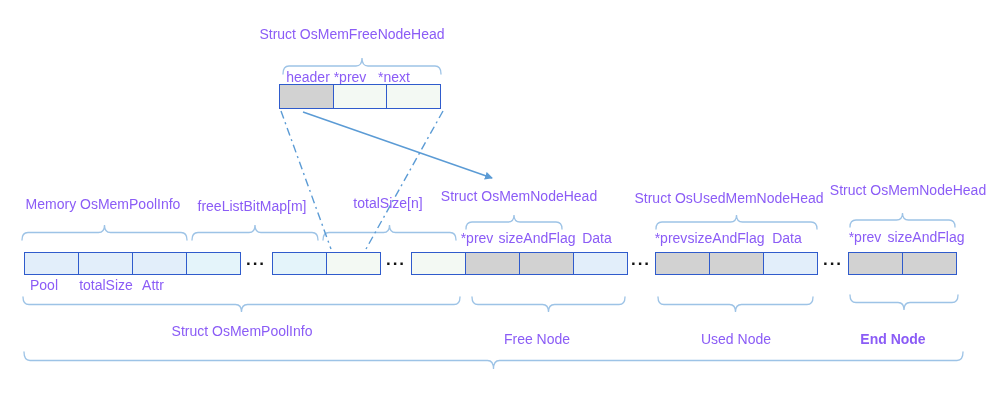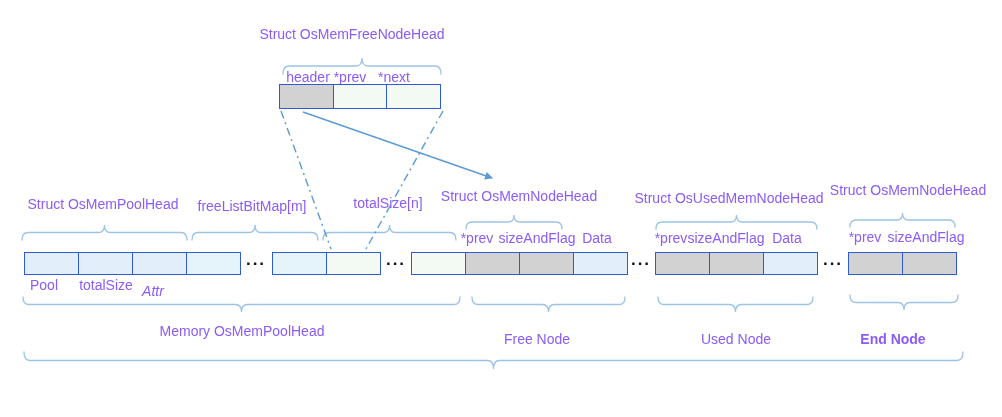--- a/index.html
+++ b/index.html
@@ -58,21 +58,21 @@
   <div class="lbl" style="left:308px;top:70px;">header</div>
   <div class="lbl" style="left:350px;top:70px;">*prev</div>
   <div class="lbl" style="left:394px;top:70px;">*next</div>
 
   <div class="cell-group" style="left:279px;top:84px;width:162px;height:25px;">
     <div class="cell f-gray"></div>
     <div class="cell f-green"></div>
     <div class="cell f-green"></div>
   </div>
 
-  <div class="lbl" style="left:103px;top:197px;">Struct OsMemPoolHead</div>
+  <div class="lbl" style="left:103px;top:197px;">Memory OsMemPoolInfo</div>
   <div class="lbl" style="left:252px;top:199px;">freeListBitMap[m]</div>
   <div class="lbl" style="left:388px;top:196px;">totalSize[n]</div>
   <div class="lbl" style="left:519px;top:189px;">Struct OsMemNodeHead</div>
   <div class="lbl" style="left:729px;top:191px;">Struct OsUsedMemNodeHead</div>
   <div class="lbl" style="left:908px;top:183px;">Struct OsMemNodeHead</div>
 
   <div class="lbl" style="left:477px;top:231px;">*prev</div>
   <div class="lbl" style="left:537px;top:231px;">sizeAndFlag</div>
   <div class="lbl" style="left:597px;top:231px;">Data</div>
 
@@ -116,20 +116,20 @@
 
   <div class="dots" style="left:833px;">...</div>
 
   <div class="cell-group" style="left:848px;top:252px;width:109px;">
     <div class="cell f-gray"></div>
     <div class="cell f-gray"></div>
   </div>
 
   <div class="lbl" style="left:44px;top:278px;">Pool</div>
   <div class="lbl" style="left:106px;top:278px;">totalSize</div>
-  <div class="lbl" style="left:153px;top:284px;font-style:italic;">Attr</div>
+  <div class="lbl" style="left:153px;top:278px;">Attr</div>
 
-  <div class="lbl" style="left:242px;top:324px;">Memory OsMemPoolHead</div>
+  <div class="lbl" style="left:242px;top:324px;">Struct OsMemPoolInfo</div>
   <div class="lbl" style="left:537px;top:332px;">Free Node</div>
   <div class="lbl" style="left:736px;top:332px;">Used Node</div>
   <div class="lbl" style="left:893px;top:332px;font-weight:bold;">End Node</div>
 
 </div>
 
 </body></html>

